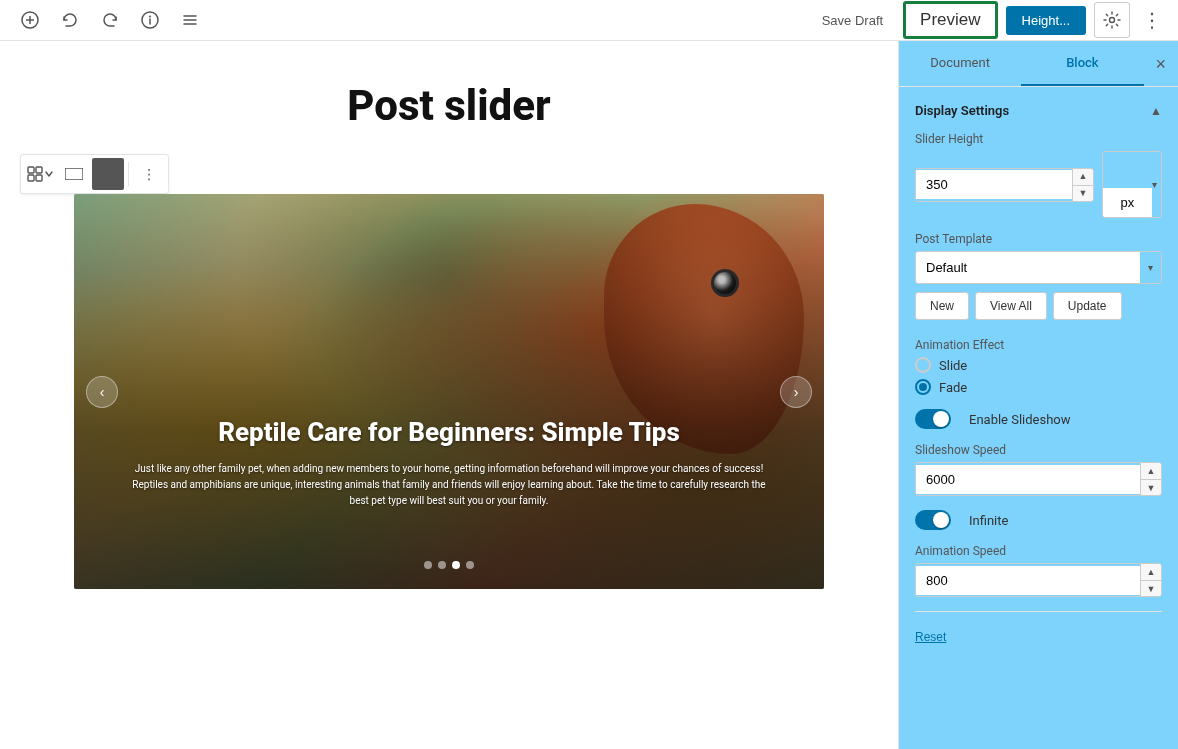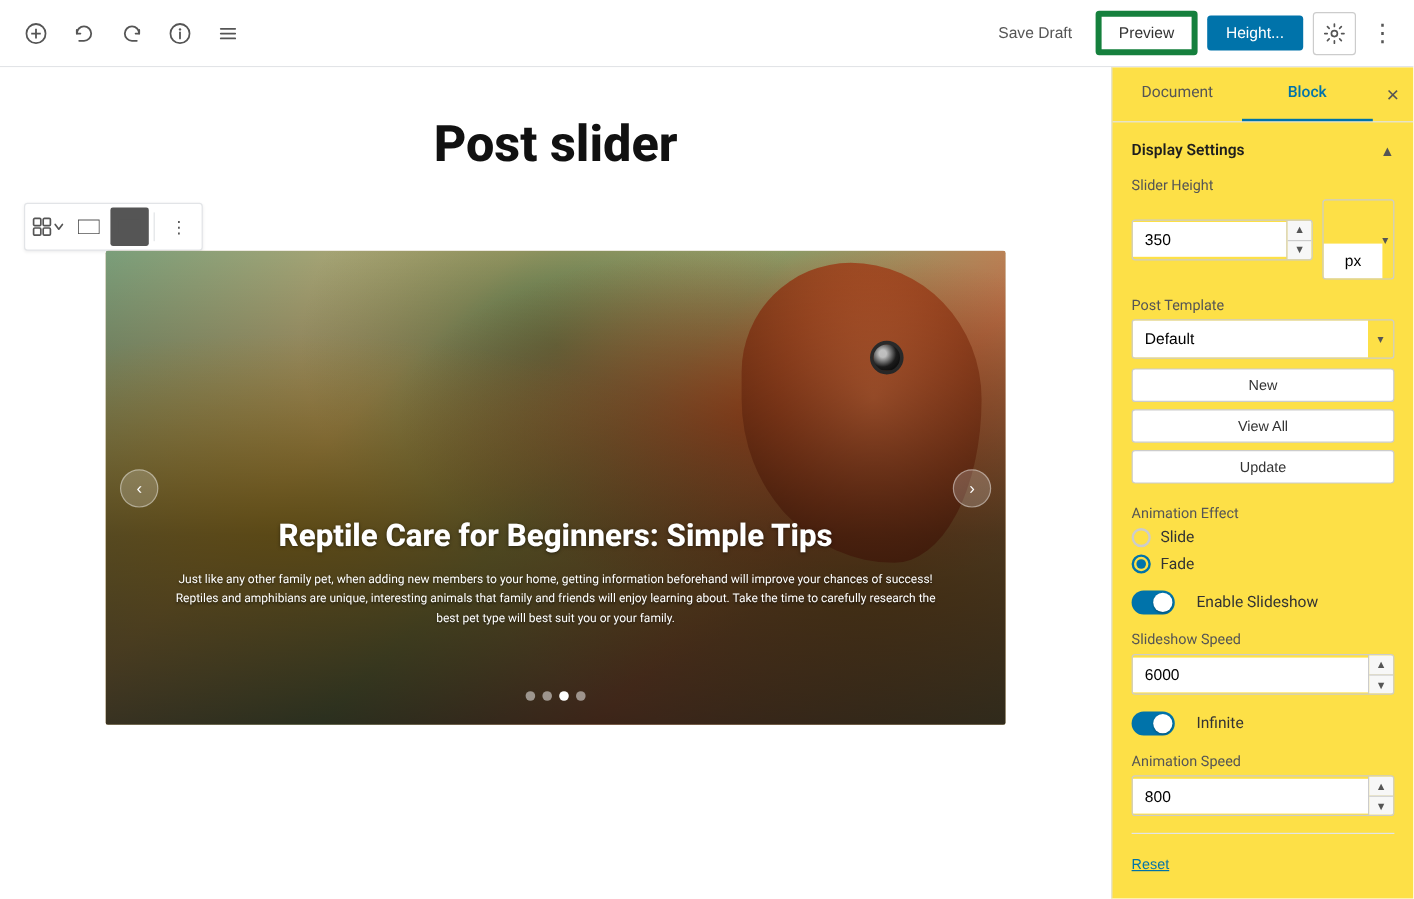--- a/index.html
+++ b/index.html
@@ -1,35 +1,35 @@
 <!DOCTYPE html>
 <html><head>
   <meta charset="utf-8">
   <style>
     * { box-sizing: border-box; margin: 0; padding: 0; }
     body { font-family: -apple-system, BlinkMacSystemFont, 'Segoe UI', Roboto, sans-serif; background: #fff; display: flex; flex-direction: column; height: 749px; overflow: hidden; }
 
     
     .toolbar {
       display: flex; align-items: center; justify-content: space-between;
-      padding: 0 12px; height: 56px; border-bottom: 1px solid #e2e4e7; background: #fff;
+      padding: 0 12px; height: 41px; border-bottom: 1px solid #e2e4e7; background: #fff;
       flex-shrink: 0;
     }
     .toolbar-left { display: flex; align-items: center; gap: 4px; }
     .toolbar-right { display: flex; align-items: center; gap: 8px; }
     .toolbar-icon-btn {
       background: none; border: none; cursor: pointer; width: 36px; height: 36px;
       display: flex; align-items: center; justify-content: center; border-radius: 4px;
       color: #555; font-size: 18px;
     }
     .btn-save-draft {
       background: none; border: none; cursor: pointer; color: #555; font-size: 13px; padding: 6px 12px;
     }
     .btn-preview {
-      background: #fff; border: 5px solid #15803d; cursor: pointer; font-size: 13px; padding: 6px 14px; border-radius: 3px; color: #333;
+      background: #fff; border: 3px solid #15803d; cursor: pointer; font-size: 17px; padding: 6px 14px; border-radius: 3px; color: #333;
     }
     .btn-publish {
       background: #0073aa; border: none; cursor: pointer; font-size: 13px; padding: 7px 16px; border-radius: 3px; color: #fff; font-weight: 500;
     }
     .btn-settings {
       background: none; border: 1px solid #ccc; cursor: pointer; width: 36px; height: 36px;
       display: flex; align-items: center; justify-content: center; border-radius: 3px; color: #555;
     }
     .btn-dots {
       background: none; border: none; cursor: pointer; color: #555; font-size: 20px; padding: 0 4px;
@@ -88,21 +88,21 @@
     .slider-nav.prev { left: 12px; }
     .slider-nav.next { right: 12px; }
     .slider-dots {
       position: absolute; bottom: 20px; left: 0; right: 0; display: flex; justify-content: center; gap: 6px;
     }
     .slider-dot { width: 8px; height: 8px; border-radius: 50%; background: rgba(255,255,255,0.5); }
     .slider-dot.active { background: #fff; }
 
     
     .sidebar {
-      width: 252px; background: #fde047; border-left: 1px solid #e2e4e7; display: flex; flex-direction: column;
+      width: 280px; background: #7dd3fc; border-left: 1px solid #e2e4e7; display: flex; flex-direction: column;
       flex-shrink: 0; overflow-y: auto;
     }
     .sidebar-tabs {
       display: flex; border-bottom: 1px solid #e2e4e7; flex-shrink: 0; align-items: center;
     }
     .sidebar-tab {
       flex: 1; text-align: center; padding: 14px 0; font-size: 13px; cursor: pointer; color: #555;
       border-bottom: 2px solid transparent; font-weight: 400;
     }
     .sidebar-tab.active { color: #0073aa; border-bottom: 2px solid #0073aa; font-weight: 500; }
@@ -148,21 +148,21 @@
     
     .select-wrap {
       border: 1px solid #ccc; border-radius: 3px; display: flex; align-items: center; overflow: hidden;
     }
     .select-wrap select {
       flex: 1; border: none; padding: 8px 10px; font-size: 13px; outline: none; appearance: none; background: #fff; cursor: pointer;
     }
     .select-arrow { padding: 0 8px; color: #555; font-size: 10px; }
 
     
-    .btn-group { display: flex; gap: 6px; margin-top: 8px; margin-bottom: 18px; flex-direction: column; }
+    .btn-group { display: flex; gap: 6px; margin-top: 8px; margin-bottom: 18px; }
     .btn-group-btn {
       border: 1px solid #ccc; background: #fff; border-radius: 3px; padding: 6px 14px;
       font-size: 12px; cursor: pointer; color: #333;
     }
 
     
     .radio-group { margin-bottom: 14px; }
     .radio-item { display: flex; align-items: center; gap: 8px; margin-bottom: 6px; cursor: pointer; }
     .radio-circle {
       width: 16px; height: 16px; border-radius: 50%; border: 2px solid #ccc; display: flex; align-items: center; justify-content: center; flex-shrink: 0;

